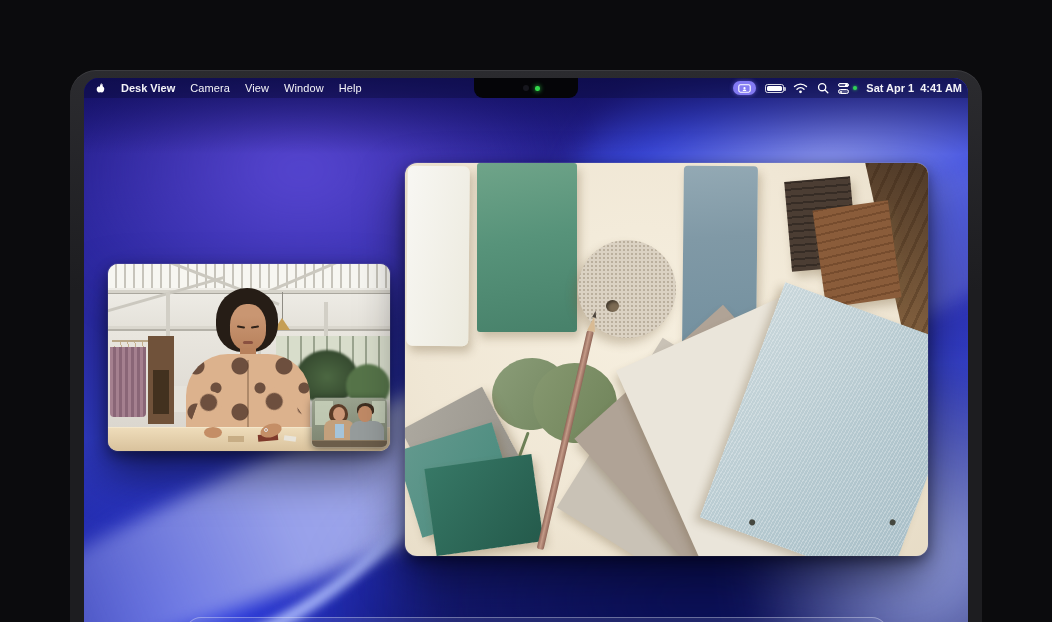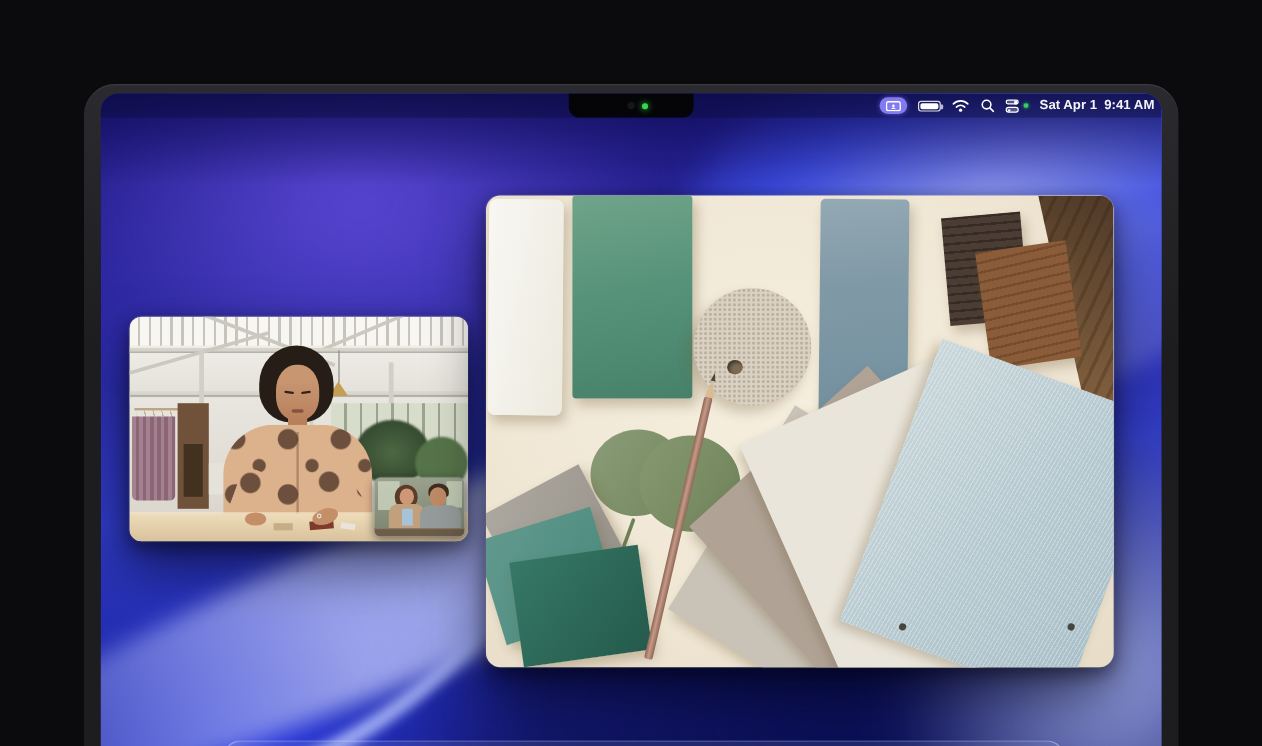--- a/index.html
+++ b/index.html
@@ -229,20 +229,33 @@
       <div class="wp wp-topright"></div>
       <div class="wp wp-blue-bl"></div>
       <div class="wp wp-swoosh"></div>
       <div class="wp wp-ribbon"></div>
       <div class="wp wp-dark-br"></div>
       <div class="wp wp-right-lt"></div>
       <div class="wp wp-topdark"></div>
     </div>
 
     <div class="menubar">
+      <div class="mb-left">
+        <span class="apple-logo">
+          <svg width="12" height="14" viewBox="0 0 16 16">
+            <path fill="#ffffff" d="M8 4.6C9 3.2 10.6 2.8 11.8 3.4c-.6 1.4-.3 2.6.8 3.4 1.6 1.1 1.4 4.2-.2 6.2-1 1.3-2 1.2-2.8.8-.7-.3-1.3-.3-2 0-.8.4-1.8.5-2.8-.8-1.8-2.3-1.6-6 .6-6.8 1-.4 1.9-.2 2.6.2z"></path>
+            <path fill="#ffffff" d="M8.4 3.8C8.5 2.6 9.4 1.8 10.4 1.6c0 1.2-.8 2.1-2 2.2z"></path>
+          </svg>
+        </span>
+        <span class="app-name">Desk View</span>
+        <span class="menu-item">Camera</span>
+        <span class="menu-item">View</span>
+        <span class="menu-item">Window</span>
+        <span class="menu-item">Help</span>
+      </div>
       <div class="mb-right">
         <span class="pill">
           <svg width="13" height="9" viewBox="0 0 13 9">
             <rect x="0.8" y="0.8" width="11.4" height="7.4" rx="1.6" fill="none" stroke="#ffffff" stroke-width="1.1"></rect>
             <circle cx="6.5" cy="4.2" r="1.1" fill="#ffffff"></circle>
             <path d="M4.6 6.9c.4-1 1.1-1.4 1.9-1.4s1.5.4 1.9 1.4z" fill="#ffffff"></path>
           </svg>
         </span>
         <span class="battery"></span>
         <span>
@@ -260,21 +273,21 @@
         </span>
         <span class="cc-wrap">
           <span class="cc-glyph">
             <span class="cc-row r1"></span>
             <span class="cc-row r2"></span>
           </span>
           <span class="green-dot"></span>
         </span>
         <span class="clock">
           <span>Sat Apr 1</span>
-          <span>9:41 AM</span>
+          <span>4:41 AM</span>
         </span>
       </div>
     </div>
 
     <div class="notch">
       <div class="cam"></div>
       <div class="cam-indicator"></div>
     </div>
 
     <div class="window ft">

